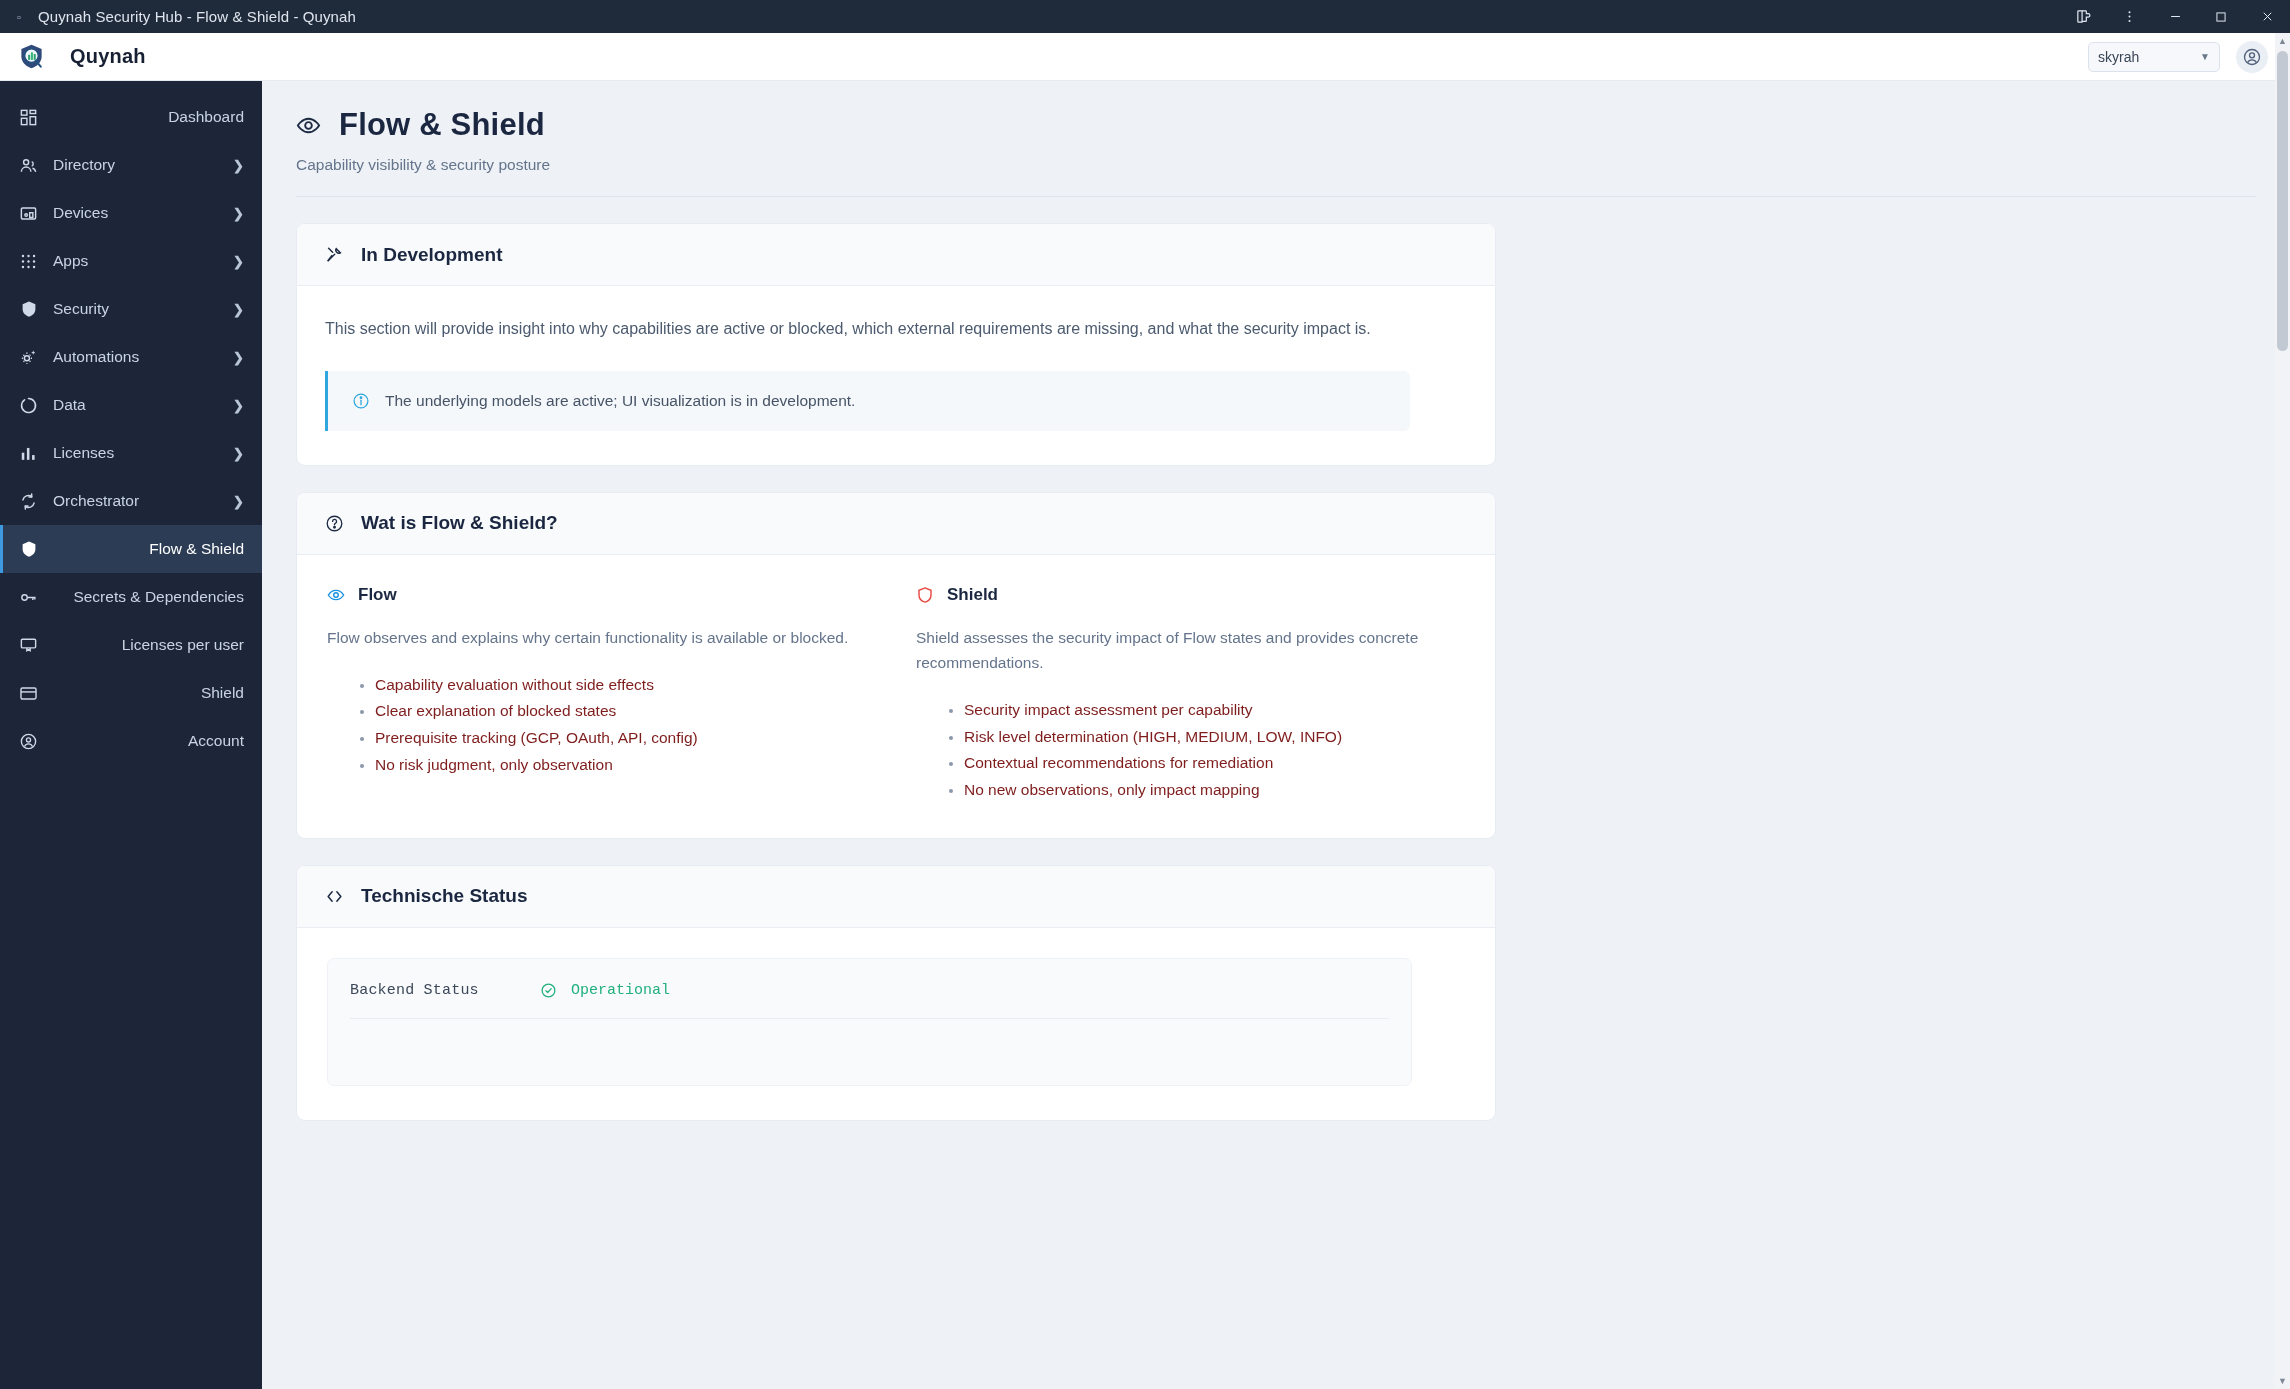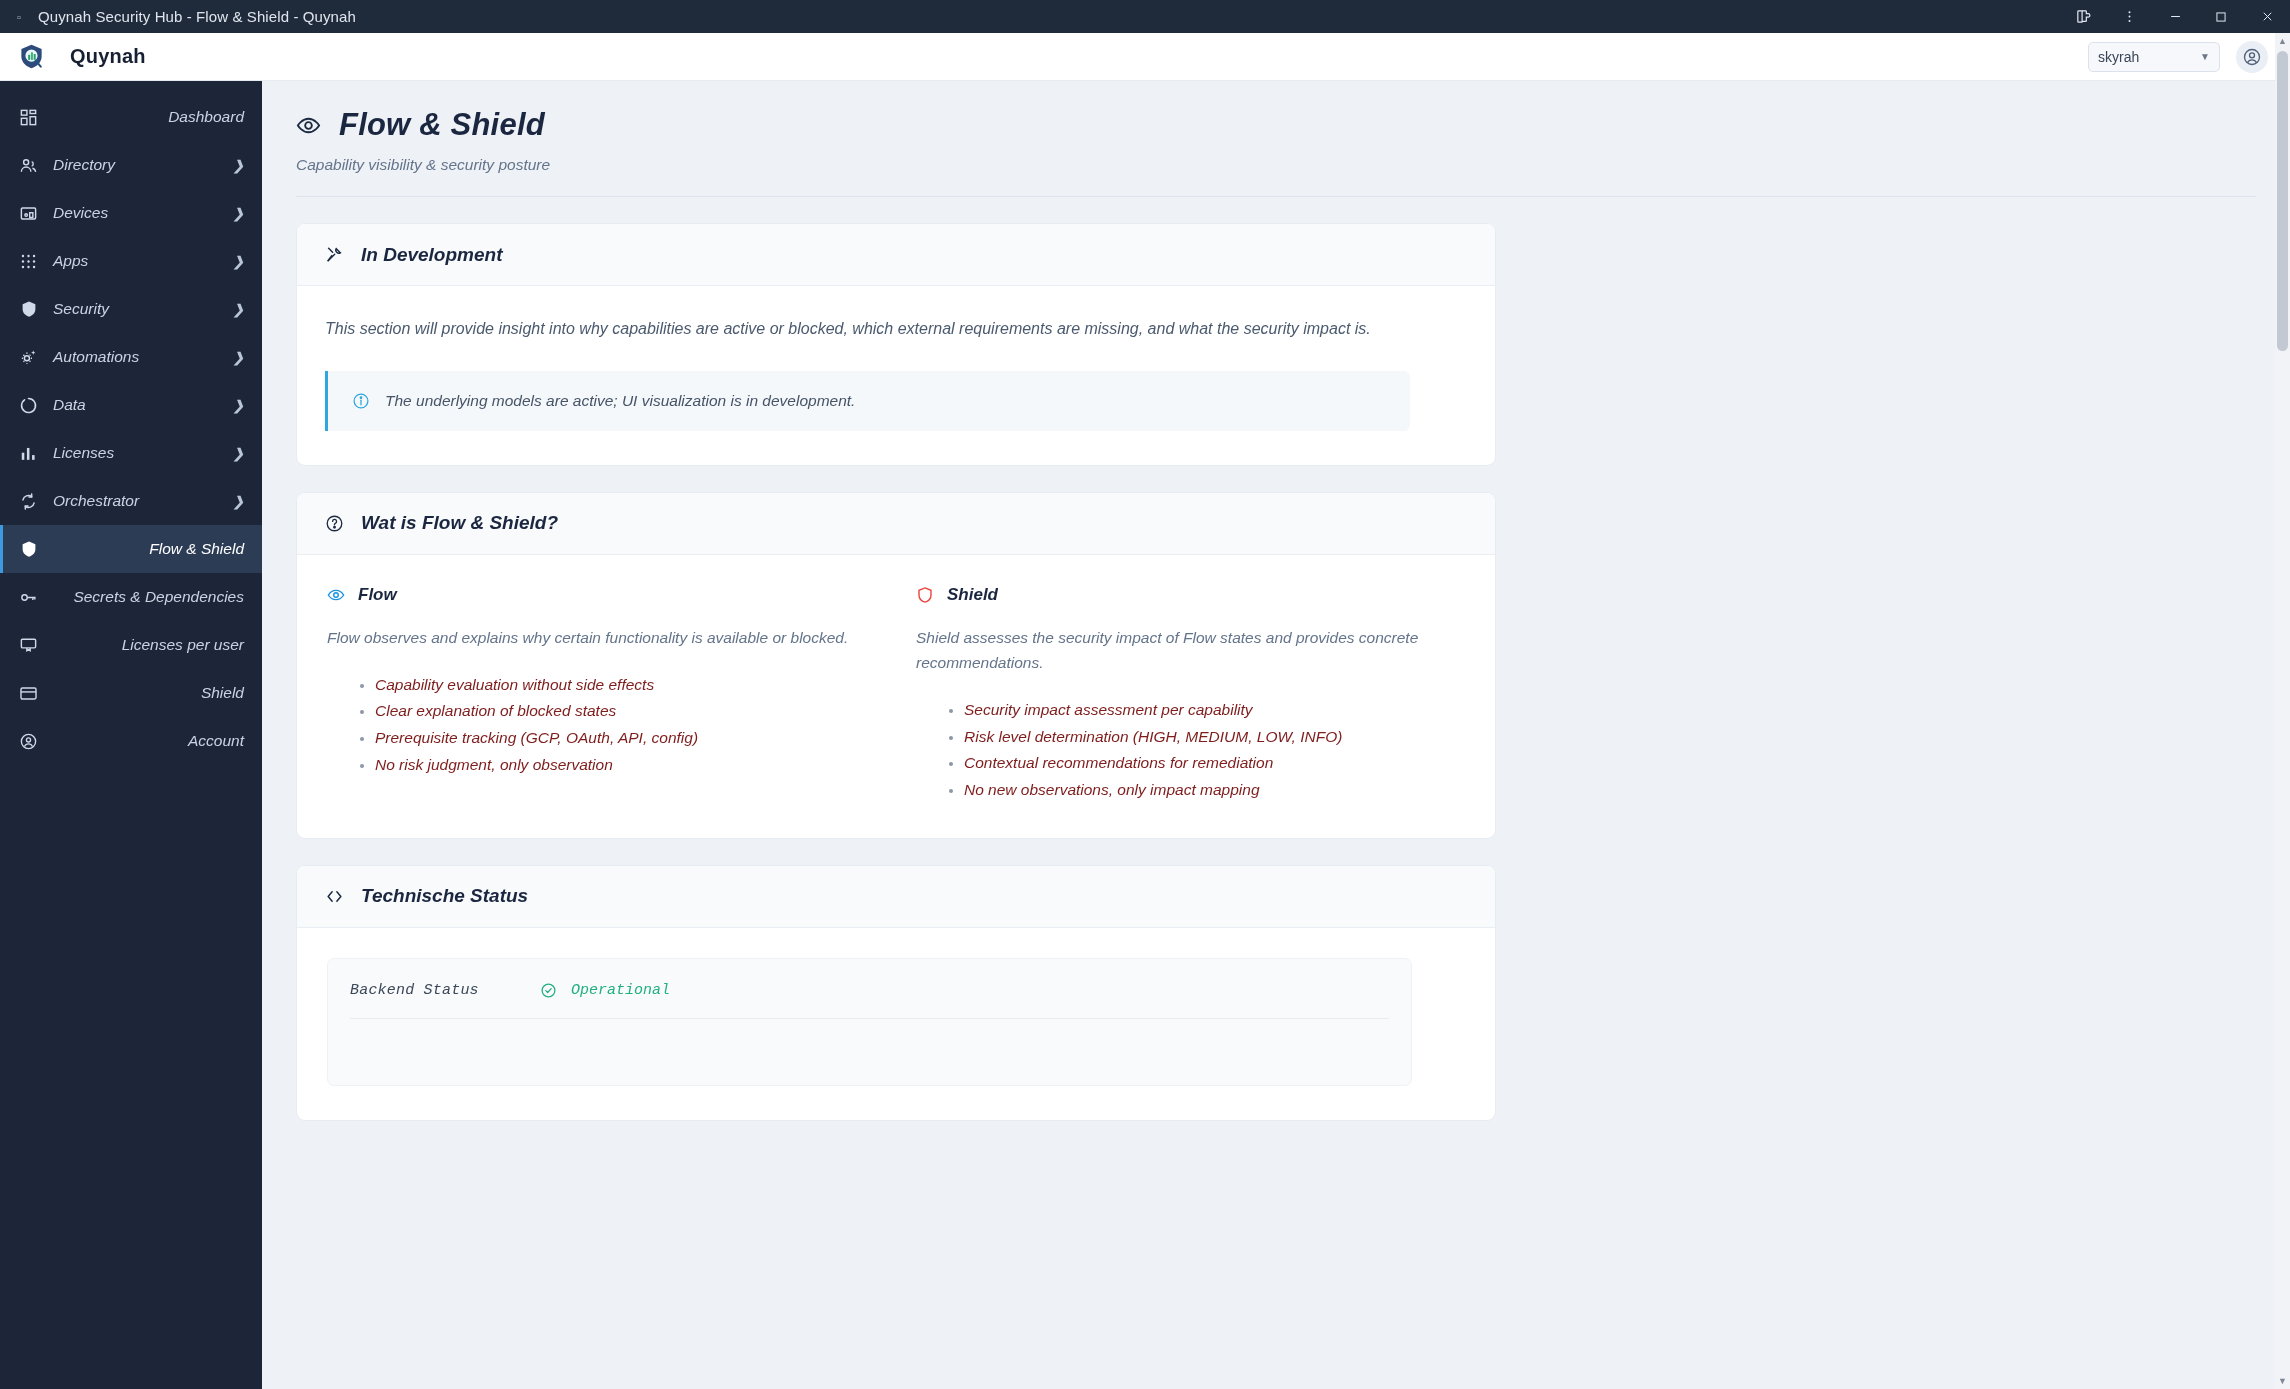--- a/index.html
+++ b/index.html
@@ -65,21 +65,21 @@
   }
   .user-select .caret { margin-left: auto; color: #6b7789; font-size: 10px; }
   .avatar-btn {
     width: 32px; height: 32px; border-radius: 50%;
     background: #eaeff6;
     display: flex; align-items: center; justify-content: center;
     color: #50607a;
   }
 
   
-  .shell { display: flex; height: calc(1389px - 33px - 48px); font-style: italic; }
+  .shell { display: flex; height: calc(1389px - 33px - 48px); }
 
   
   .sidebar {
     width: 262px; flex: 0 0 262px;
     background: #1c2638;
     padding-top: 12px;
     overflow: hidden;
   }
   .nav-item {
     height: 48px;

